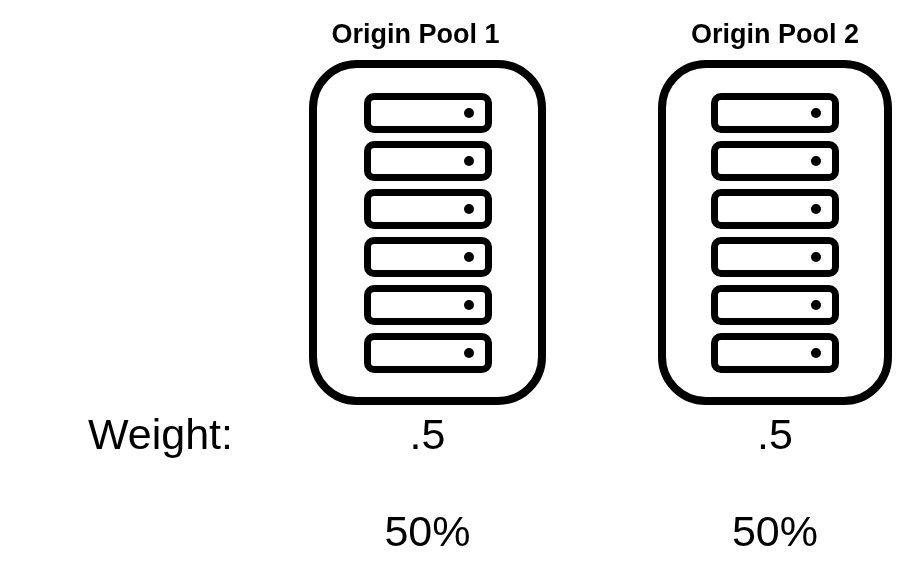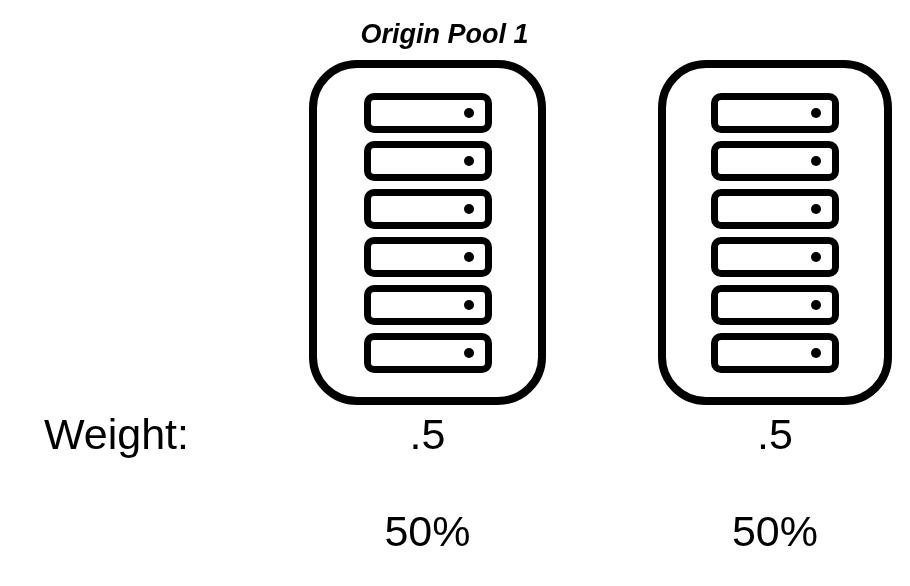--- a/index.html
+++ b/index.html
@@ -19,21 +19,21 @@
     position: absolute;
     top: 21px;
     font-size: 27px;
     font-weight: bold;
     line-height: 1;
     color: #000000;
     text-align: center;
     letter-spacing: 0;
     white-space: nowrap;
   }
-  .pool-title.p1 { left: 326px; width: 237px; font-style: italic; }
+  .pool-title.p1 { left: 297px; width: 237px; }
   .pool-title.p2 { left: 658px; width: 234px; }
 
   .pool-box {
     position: absolute;
     top: 60px;
     height: 345px;
     box-sizing: border-box;
     border: 8px solid #000000;
     border-radius: 48px;
     background: #ffffff;
@@ -71,30 +71,31 @@
   .big-text {
     position: absolute;
     font-size: 43px;
     line-height: 1;
     color: #000000;
     white-space: nowrap;
   }
   .row-label { left: 0; width: 233px; text-align: right; }
   .col1 { left: 309px; width: 237px; text-align: center; }
   .col2 { left: 658px; width: 234px; text-align: center; }
-  .row-weight { top: 413px; text-align: center; }
+  .row-weight { top: 413px; }
   .row-prob { top: 510px; }
 </style>
 </head>
 <body>
 
 <div class="canvas">
 
   <div class="pool-title p1">Origin Pool 1</div>
 
+  <div class="pool-title p2">Origin Pool 2</div>
 
   <div class="pool-box p1">
     <div class="rack">
 
         <div class="server">
           <span class="led"></span>
         </div>
 
         <div class="server">
           <span class="led"></span>

